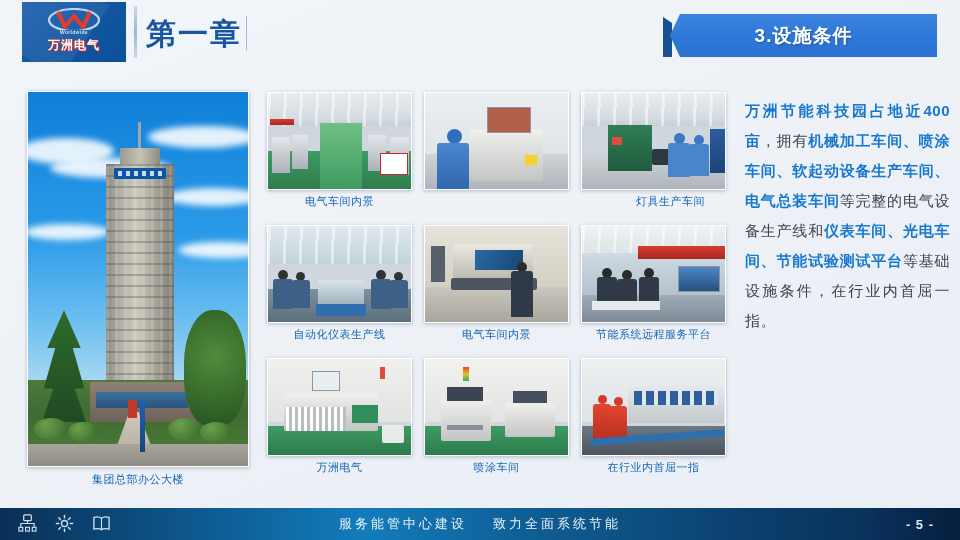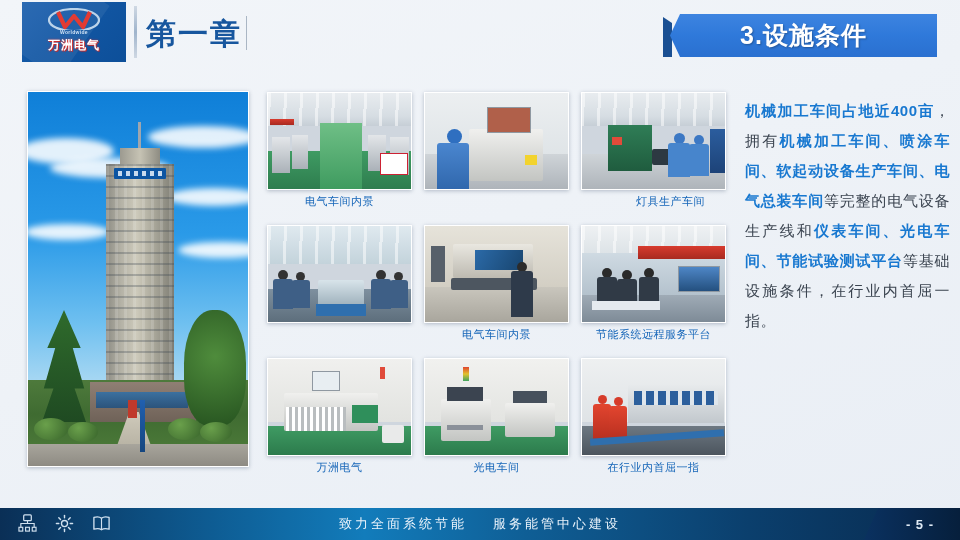--- a/index.html
+++ b/index.html
@@ -64,21 +64,21 @@
     background:#1a4f92;
     clip-path:polygon(0 0,100% 6px,100% 100%,0 100%);
   }
   .ribbon-body{
     position:absolute; left:7px; top:0; width:267px; height:43px;
     background:linear-gradient(180deg,#3d84e0 0%,#2f79da 50%,#2a70d0 100%);
     clip-path:polygon(10px 0, 100% 0, 100% 100%, 10px 100%, 0 50%);
     display:flex; align-items:center; justify-content:center;
   }
   .ribbon-text{
-    font-size:25px; font-weight:bold; color:#ffffff; letter-spacing:1px;
+    font-size:19px; font-weight:bold; color:#ffffff; letter-spacing:1px;
     text-shadow:1px 1px 2px rgba(0,0,0,.28);
   }
 
   
   .stage{ position:absolute; left:0; top:78px; width:960px; height:424px; }
 
   .photo{
     position:absolute; overflow:hidden;
     border:1px solid #ffffff;
     box-shadow:0 1px 4px rgba(40,60,90,.30);
@@ -270,20 +270,21 @@
     <div class="road"></div>
     <div class="conifer"></div>
     <div class="tree-r"></div>
     <div class="bush" style="left:6px;bottom:26px;width:34px;height:22px;"></div>
     <div class="bush" style="left:40px;bottom:24px;width:30px;height:20px;"></div>
     <div class="bush" style="left:140px;bottom:26px;width:34px;height:22px;"></div>
     <div class="bush" style="left:172px;bottom:24px;width:32px;height:20px;"></div>
     <div class="banner-pole"></div>
     <div class="flag-red"></div>
   </div>
+  <div class="caption" style="left:27px;top:394px;width:222px;">集团总部办公大楼</div>
 
   <div class="photo" style="left:267px;top:14px;width:145px;height:98px;">
     <div class="ceil"></div>
       <div class="floorG"></div>
     <div style="position:absolute;left:52px;top:30px;width:42px;height:68px;background:linear-gradient(180deg,#6fbf86,#3d9a5e);"></div>
     <div class="cab" style="left:4px;top:44px;width:18px;height:36px;"></div>
     <div class="cab" style="left:24px;top:42px;width:16px;height:34px;"></div>
     <div class="cab" style="left:100px;top:42px;width:18px;height:36px;"></div>
     <div class="cab" style="left:122px;top:44px;width:19px;height:38px;"></div>
     <div class="redband" style="left:2px;top:26px;width:24px;height:6px;"></div>
@@ -322,20 +323,21 @@
     <div class="head" style="left:10px;top:44px;width:10px;height:10px;background:#333;"></div>
     <div class="worker" style="left:5px;top:53px;width:20px;height:30px;background:#3e5f86;"></div>
     <div class="head" style="left:28px;top:46px;width:9px;height:9px;background:#333;"></div>
     <div class="worker" style="left:24px;top:54px;width:18px;height:28px;background:#3e5f86;"></div>
     <div class="head" style="left:108px;top:44px;width:10px;height:10px;background:#333;"></div>
     <div class="worker" style="left:103px;top:53px;width:20px;height:30px;background:#3e5f86;"></div>
     <div class="head" style="left:126px;top:46px;width:9px;height:9px;background:#333;"></div>
     <div class="worker" style="left:122px;top:54px;width:18px;height:28px;background:#3e5f86;"></div>
     <div style="position:absolute;left:48px;bottom:6px;width:50px;height:12px;background:#2f6fae;"></div>
   </div>
+  <div class="caption" style="left:267px;top:249px;width:145px;">自动化仪表生产线</div>
 
   <div class="photo" style="left:424px;top:147px;width:145px;height:98px;">
     <div class="wall" style="background:linear-gradient(180deg,#e6e3da,#d2cec3);"></div>
     <div class="floorGrey" style="background:linear-gradient(180deg,#c9c6bd,#a9a69d);"></div>
     <div class="mach" style="left:28px;top:18px;width:80px;height:34px;background:linear-gradient(180deg,#e9e7e0,#bdbab1);"></div>
     <div style="position:absolute;left:50px;top:24px;width:48px;height:20px;background:linear-gradient(120deg,#2b6aa8,#18456f);"></div>
     <div class="mach" style="left:26px;top:52px;width:86px;height:12px;background:#4d5660;"></div>
     <div class="cab" style="left:6px;top:20px;width:14px;height:36px;background:#57606a;"></div>
     <div class="head" style="left:92px;top:36px;width:10px;height:10px;background:#2b2b2b;"></div>
     <div class="worker" style="left:86px;top:45px;width:22px;height:46px;background:#2e3a4a;"></div>
@@ -373,39 +375,39 @@
   <div class="photo" style="left:424px;top:280px;width:145px;height:98px;">
     <div class="wall" style="background:linear-gradient(180deg,#f1f1ef,#e3e4e1);"></div>
     <div class="floorG" style="height:30%;background:linear-gradient(180deg,#3f9b63,#2c7b4c);"></div>
     <div class="mach" style="left:16px;top:40px;width:50px;height:42px;"></div>
     <div style="position:absolute;left:22px;top:28px;width:36px;height:14px;background:#3b4450;"></div>
     <div class="mach" style="left:80px;top:44px;width:50px;height:34px;"></div>
     <div style="position:absolute;left:88px;top:32px;width:34px;height:12px;background:#46505c;"></div>
     <div style="position:absolute;left:38px;top:8px;width:6px;height:14px;background:linear-gradient(180deg,#e0432f,#e2c22c,#3fa45e);"></div>
     <div style="position:absolute;left:22px;top:66px;width:36px;height:5px;background:#8a9099;"></div>
   </div>
-  <div class="caption" style="left:424px;top:382px;width:145px;">光电车间</div>
+  <div class="caption" style="left:424px;top:382px;width:145px;">喷涂车间</div>
 
   <div class="photo" style="left:581px;top:280px;width:145px;height:98px;">
     <div class="wall" style="background:linear-gradient(180deg,#eef0f1,#dfe3e6);"></div>
     <div class="floorBlue" style="height:30%;background:linear-gradient(180deg,#6d7882,#4c555e);"></div>
     <div style="position:absolute;left:46px;top:26px;width:96px;height:38px;background:linear-gradient(180deg,#e7eaec,#c2c8cd);"></div>
     <div style="position:absolute;left:52px;top:32px;width:84px;height:14px;background:repeating-linear-gradient(90deg,#2c5f9c 0 8px,#dfe6ec 8px 12px);"></div>
     <div class="head" style="left:16px;top:36px;width:9px;height:9px;background:#d63b2a;"></div>
     <div class="worker" style="left:11px;top:45px;width:18px;height:36px;background:linear-gradient(180deg,#e2452f,#b72f1f);"></div>
     <div class="head" style="left:32px;top:38px;width:9px;height:9px;background:#d63b2a;"></div>
     <div class="worker" style="left:27px;top:47px;width:18px;height:34px;background:linear-gradient(180deg,#e2452f,#b72f1f);"></div>
     <div style="position:absolute;left:8px;bottom:14px;width:134px;height:7px;background:#2f6fae;transform:rotate(-4deg);"></div>
   </div>
   <div class="caption" style="left:581px;top:382px;width:145px;">在行业内首屈一指</div>
 
 </div>
 
 <div class="textcol">
-  <span class="p1 hi">机械加工车间</span><span class="hi">占地近400亩</span><span>，拥有</span><span class="hi">机械加工车间、喷涂车间、软起动设备生产车间、电气总装车间</span><span>等完整的电气设备生产线和</span><span class="hi">仪表车间、光电车间、节能试验测试平台</span><span>等基础设施条件，在行业内首屈一指。</span>
+  <span class="p1 hi">万洲节能科技园</span><span class="hi">占地近400亩</span><span>，拥有</span><span class="hi">机械加工车间、喷涂车间、软起动设备生产车间、电气总装车间</span><span>等完整的电气设备生产线和</span><span class="hi">仪表车间、光电车间、节能试验测试平台</span><span>等基础设施条件，在行业内首屈一指。</span>
 </div>
 
 <div class="footer">
   <div class="f-icons">
     <svg class="f-ico" viewBox="0 0 20 20">
       <rect x="6" y="1" width="8" height="6" rx="1" fill="none" stroke="#dceaf7" stroke-width="1.3"></rect>
       <path d="M10 7 V10 M3 14 V10 H17 V14" fill="none" stroke="#dceaf7" stroke-width="1.2"></path>
       <rect x="1" y="14" width="4" height="4" fill="none" stroke="#dceaf7" stroke-width="1.2"></rect>
       <rect x="8" y="14" width="4" height="4" fill="none" stroke="#dceaf7" stroke-width="1.2"></rect>
       <rect x="15" y="14" width="4" height="4" fill="none" stroke="#dceaf7" stroke-width="1.2"></rect>
@@ -423,18 +425,18 @@
           <path d="M5.8 14.2 L4 16"></path>
       </g>
     </svg>
     <svg class="f-ico" viewBox="0 0 20 20">
       <path d="M10 4.5 C8 2.8 5 2.8 2 3.6 V16 C5 15.2 8 15.2 10 16.6 C12 15.2 15 15.2 18 16 V3.6 C15 2.8 12 2.8 10 4.5 Z" fill="none" stroke="#dceaf7" stroke-width="1.4" stroke-linejoin="round"></path>
       <path d="M10 4.5 V16.6" stroke="#dceaf7" stroke-width="1.2"></path>
     </svg>
   </div>
 
   <div class="f-text">
+    <span>服务能管中心建设</span>
     <span>致力全面系统节能</span>
-    <span>服务能管中心建设</span>
   </div>
 
   <div class="f-page">- 5 -</div>
 </div>
 
 </body></html>

